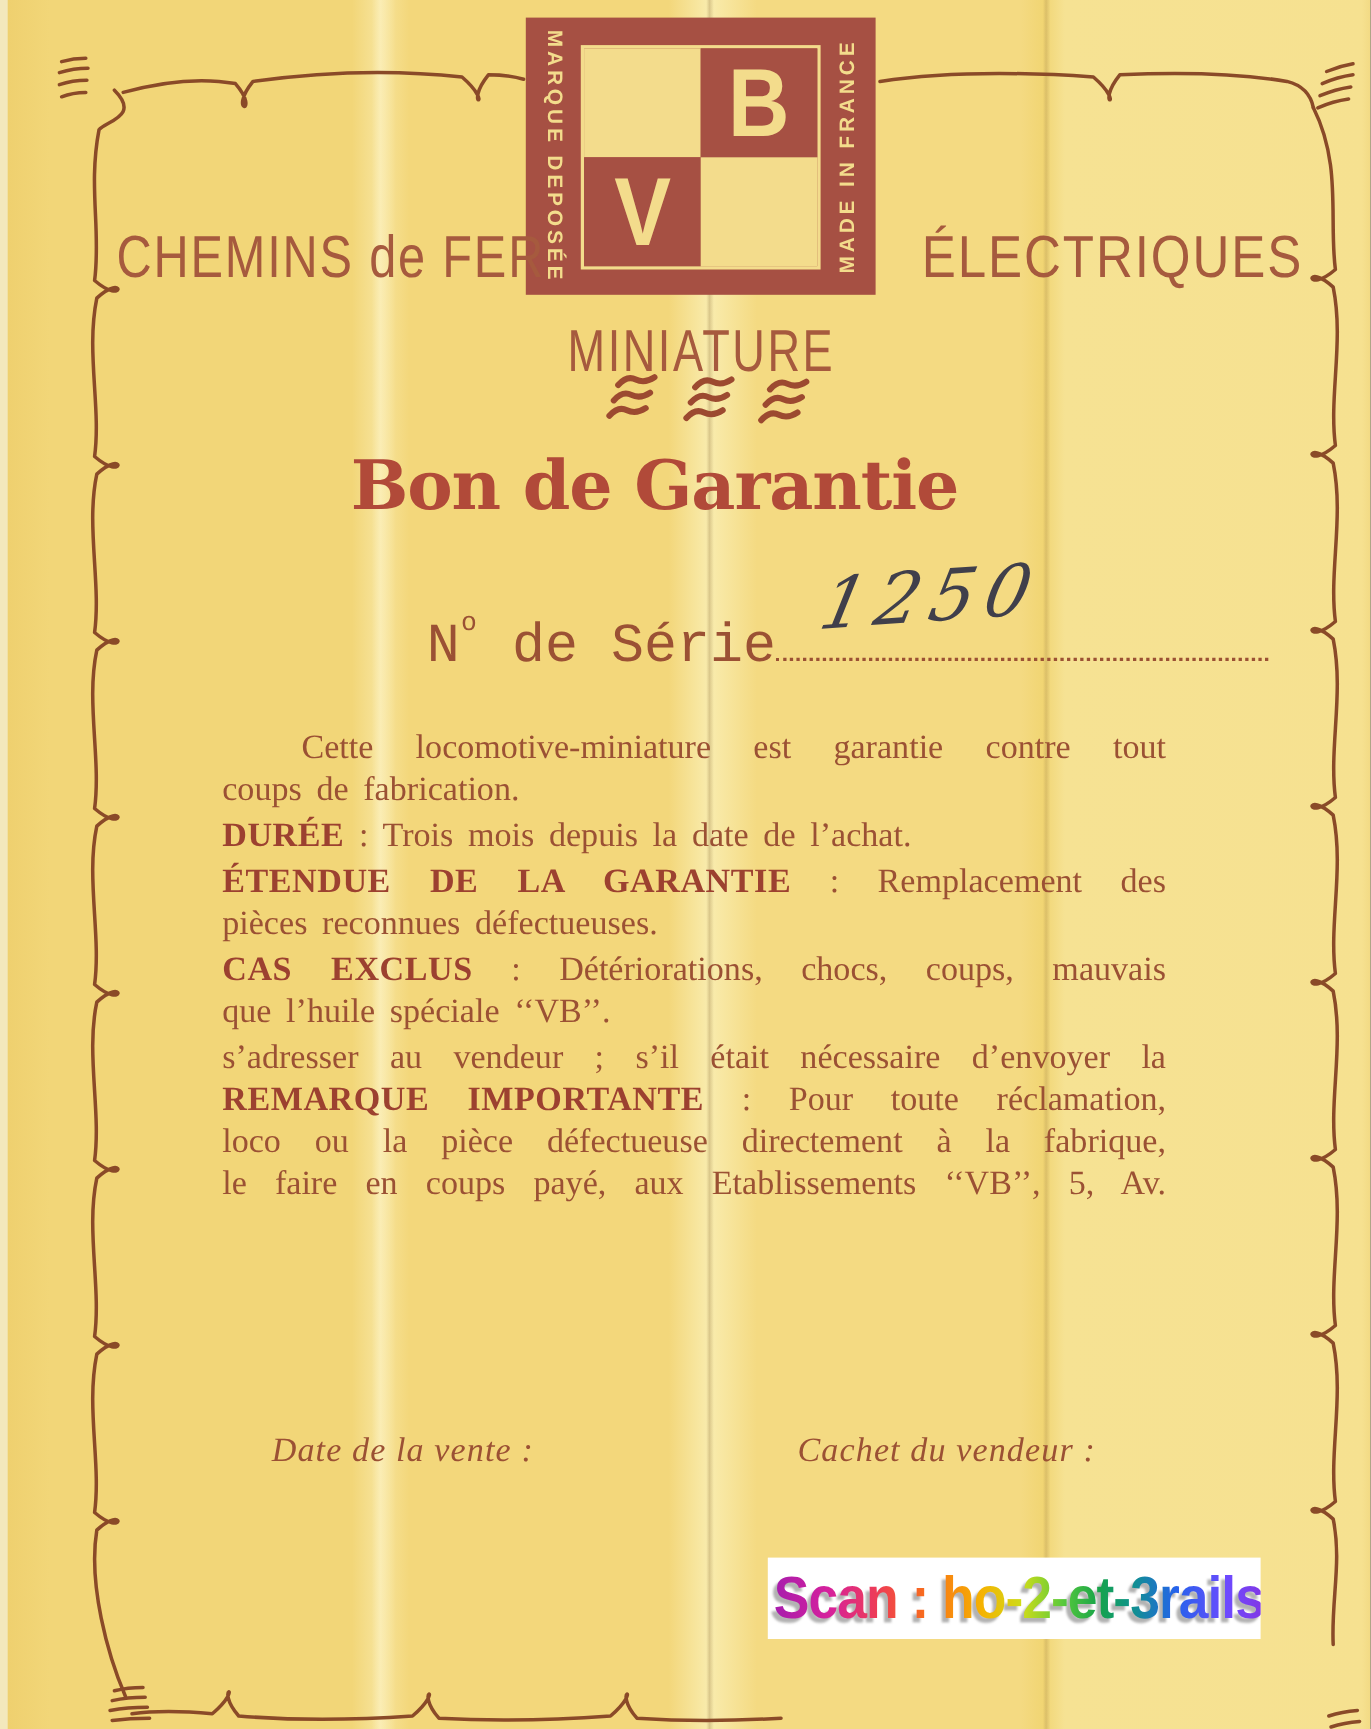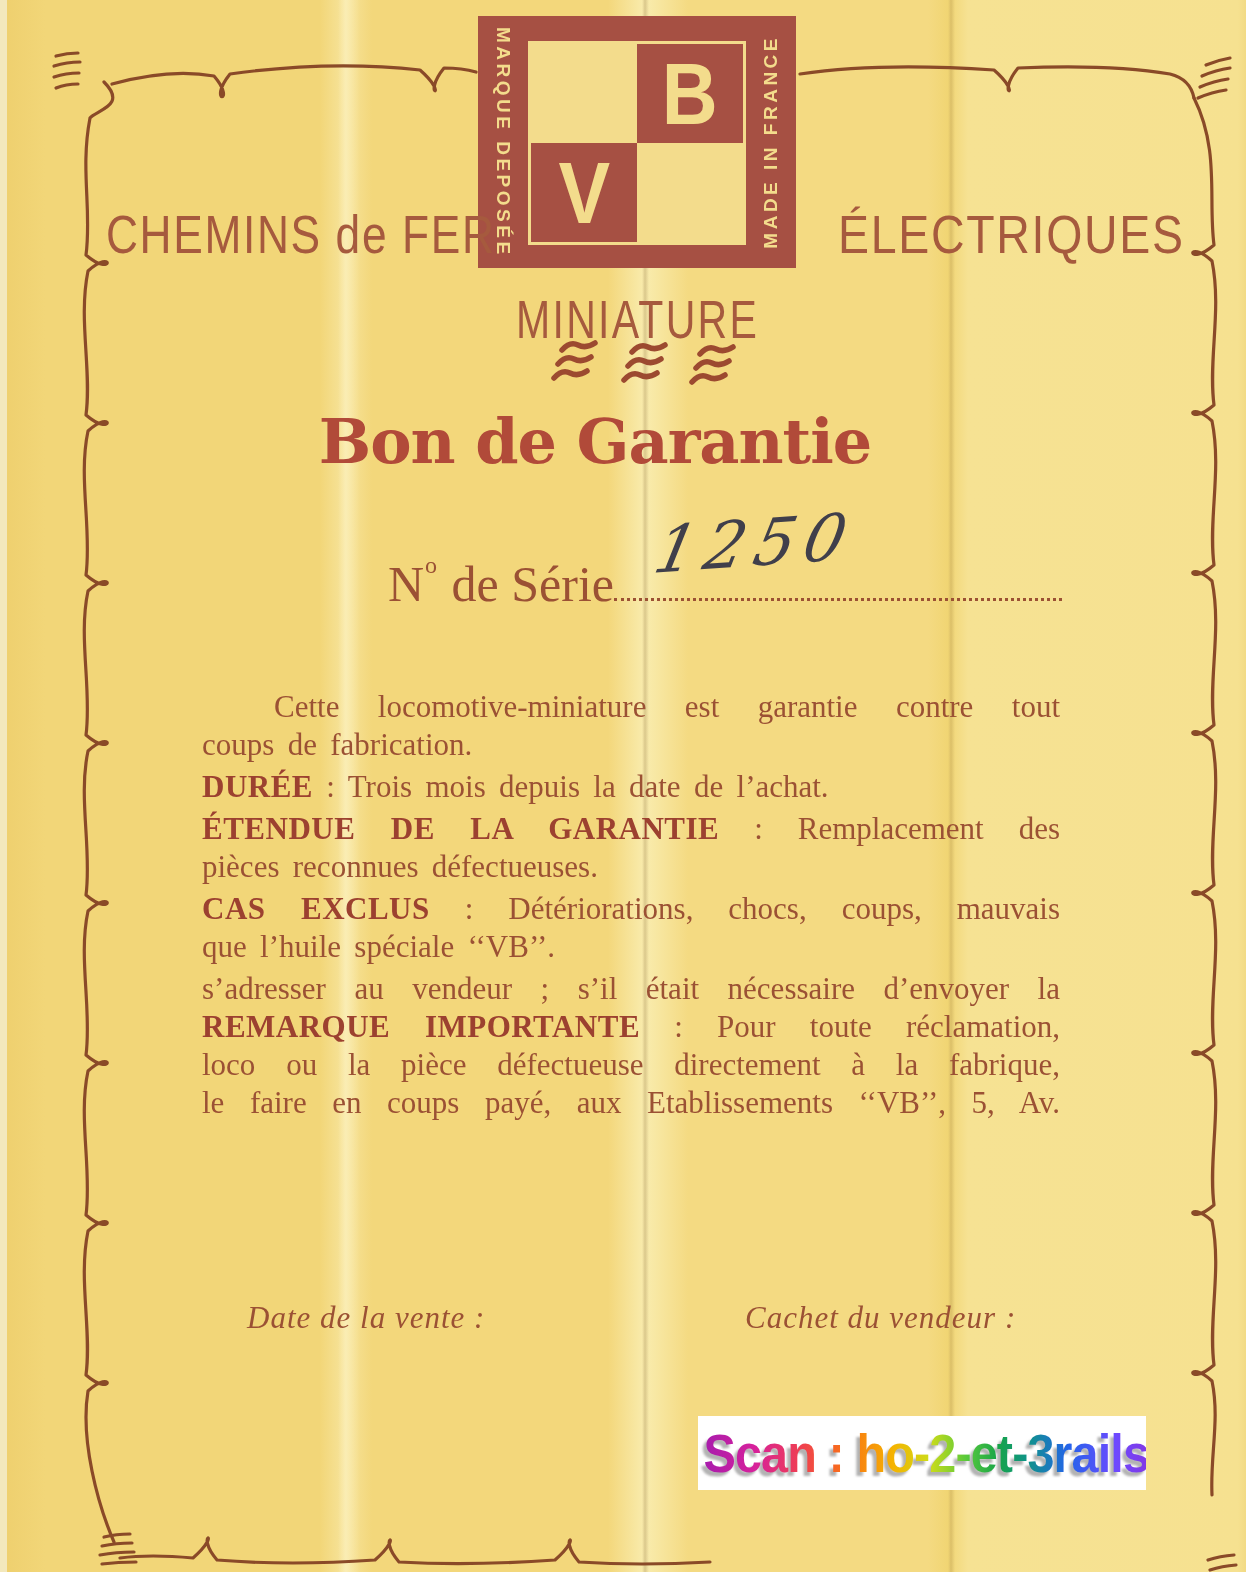--- a/index.html
+++ b/index.html
@@ -60,46 +60,46 @@
 
   
   .title{
     position:absolute;left:170px;top:408px;width:850px;margin:0;text-align:center;
     font-family:"DejaVu Serif",serif;font-weight:700;font-size:62px;line-height:1.1;
     color:var(--title-red);letter-spacing:-1px;
   }
 
   
   .serial{position:absolute;left:388px;top:548px;white-space:nowrap;color:var(--ink);}
-  .serial-label{font-size:50px;font-family:Liberation Serif, serif;}
+  .serial-label{font-size:50px;font-family:Liberation Mono, monospace;}
   .serial-label sup{font-size:24px;vertical-align:28px;margin-left:1px;margin-right:2px;}
   .serial-line{
     display:inline-block;position:relative;width:448px;height:50px;vertical-align:baseline;
     border-bottom:3px dotted #9b5134;
   }
   .serial-value{
     position:absolute;left:34px;top:-34px;
     font-family:"DejaVu Serif",serif;font-style:italic;font-size:64px;letter-spacing:9px;
     color:var(--hand-ink);transform:rotate(-4deg) skewX(-16deg);transform-origin:left bottom;
   }
 
   
   .bodytext{position:absolute;left:202px;top:660px;width:858px;color:var(--ink);
             font-size:31px;line-height:38px;word-spacing:0.18em;}
   .para{margin:0 0 0 0;padding:0;}
   .para + .para{margin-top:4px;}
   .bline{text-align:left;}
   .bline.j{text-align:justify;text-align-last:justify;}
-  .bline.ind{text-indent:72px;margin-top:28px;}
+  .bline.ind{text-indent:72px;}
   .lead{font-weight:700;letter-spacing:0.5px;color:var(--lead-ink);}
 
   
   .footer-label{position:absolute;top:1300px;font-style:italic;font-size:31px;color:var(--ink);letter-spacing:1px;}
   .footer-label.date{left:247px;text-align:center;}
-  .footer-label.stamp{left:745px;}
+  .footer-label.stamp{left:725px;}
 
   
   .watermark{
     position:absolute;left:698px;top:1416px;width:448px;height:74px;background:#ffffff;
     display:flex;align-items:center;z-index:5;overflow:hidden;
   }
   .watermark-text{
     font-family:"Liberation Sans",sans-serif;font-weight:700;font-size:54px;white-space:nowrap;
     transform:scaleX(0.9);transform-origin:left center;padding-left:6px;letter-spacing:-1px;
     background:linear-gradient(90deg,#a21caf,#d6219c 12%,#ef3e52 22%,#f97316 32%,#f5b301 42%,#cddc1a 50%,#57c93c 58%,#16a34a 65%,#0f9488 71%,#2563eb 80%,#6d4aff 90%,#8b31d9 100%);

